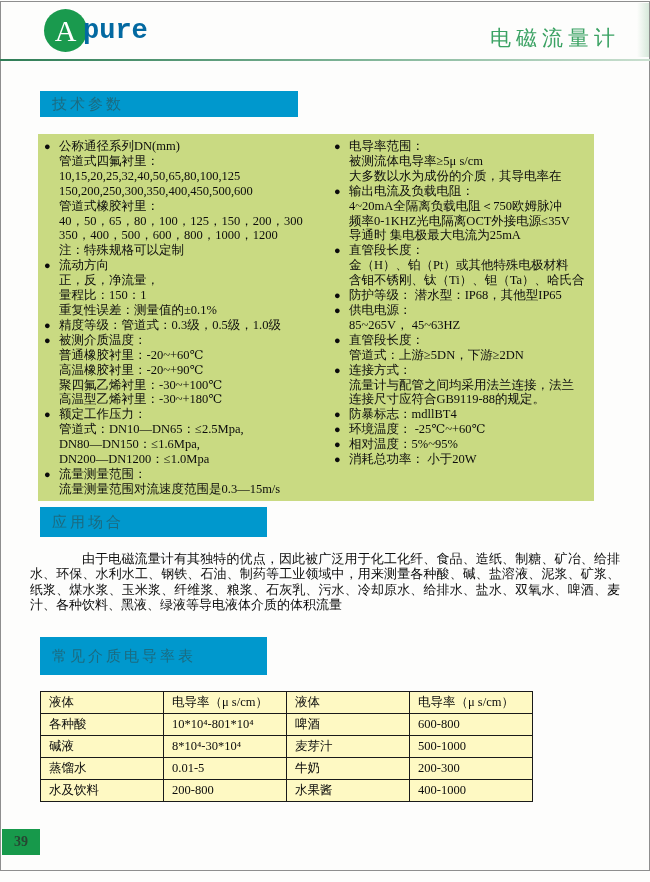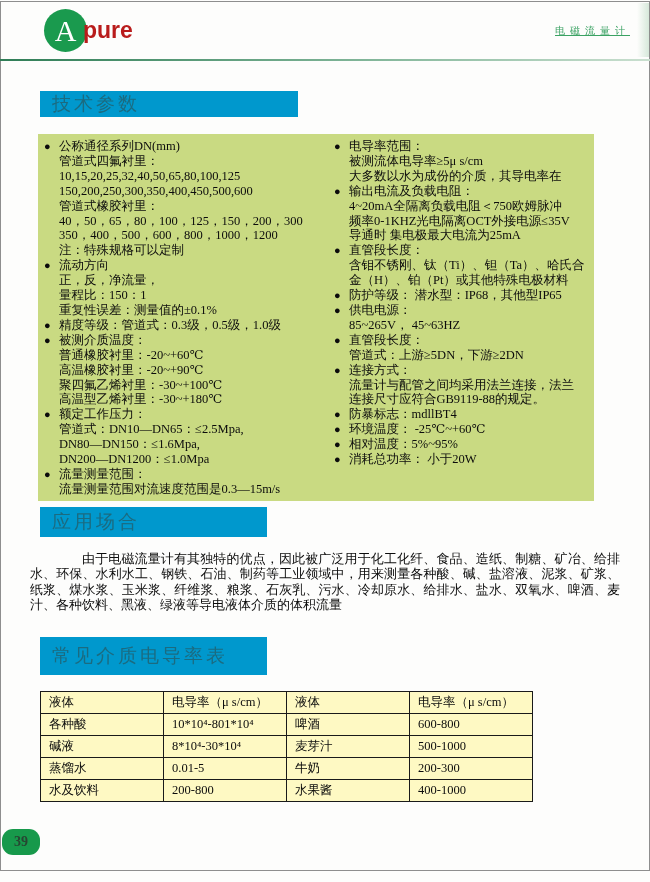--- a/index.html
+++ b/index.html
@@ -7,32 +7,32 @@
         font-family:"Liberation Serif","DejaVu Serif",serif;color:#111;}
   .page-frame{position:absolute;left:0;top:1px;width:648px;height:868px;
         border:1px solid #8e8e8e;pointer-events:none;}
 
   
   .header{position:absolute;left:0;top:0;width:650px;height:59px;}
   .logo{position:absolute;left:44px;top:9px;display:flex;align-items:center;}
   .logo-circle{width:43px;height:43px;border-radius:50%;background:#1a9a4e;color:#fff;
         display:flex;align-items:center;justify-content:center;
         font-family:"Liberation Serif",serif;font-size:30px;font-weight:400;line-height:1;}
-  .logo-text{font-family:Liberation Sans, sans-serif;font-weight:bold;
-        font-size:23px;color:#b91c1c;margin-left:-4px;letter-spacing:0px;}
-  .page-title{position:absolute;right:20px;top:24px;color:#3ba263;font-size:10px;
-        letter-spacing:5px;text-decoration:underline;}
+  .logo-text{font-family:Liberation Mono, monospace;font-weight:bold;
+        font-size:27px;color:#0369a1;margin-left:-4px;letter-spacing:0px;}
+  .page-title{position:absolute;right:30px;top:24px;color:#3ba263;font-size:21px;
+        letter-spacing:5px;}
   .header-rule{position:absolute;left:0;top:59px;width:650px;height:2px;
         background:linear-gradient(to right,#2f7d56,#7fb497 55%,#c9dfcf);}
   .corner-shade{position:absolute;right:1px;top:3px;width:12px;height:54px;
         background:linear-gradient(to left,#d6e8da,rgba(255,255,255,0));}
 
   
   .banner{position:absolute;left:40px;background:#0098cd;color:#1b6b80;
-        font-size:19px;letter-spacing:3px;display:flex;align-items:center;
+        font-size:15px;letter-spacing:3px;display:flex;align-items:center;
         padding-left:12px;box-sizing:border-box;}
   .banner-tech{top:91px;width:258px;height:26px;}
   .banner-app{top:507px;width:227px;height:30px;}
   .banner-cond{top:637px;width:227px;height:38px;}
 
   
   .spec-box{position:absolute;left:38px;top:134px;width:556px;height:367px;
         background:#c9da82;overflow:hidden;}
   .spec-col{position:absolute;top:5px;font-size:12.5px;line-height:14.9px;color:#0c0c0c;}
   .spec-col-left{left:6px;width:282px;}
@@ -47,21 +47,21 @@
         line-height:15.4px;text-align:justify;text-indent:52px;color:#0c0c0c;margin:0;}
 
   
   .ctable{position:absolute;left:40px;top:691px;border-collapse:collapse;
         font-size:12.5px;color:#0c0c0c;}
   .ctable td{border:1px solid #1a1a1a;background:#fef9c3;height:21px;
         padding:0 0 0 8px;width:114px;white-space:nowrap;}
 
   
   .pagenum-box{position:absolute;left:2px;top:829px;width:38px;height:26px;
-        background:#17994b;display:flex;align-items:center;justify-content:center;border-radius:11px;}
+        background:#17994b;display:flex;align-items:center;justify-content:center;}
   .pagenum{color:#274632;font-size:14px;font-weight:bold;}
 </style>
 </head>
 <body>
 
 <div class="page">
   <div class="page-frame"></div>
 
   <div class="header">
     <div class="logo">
@@ -152,22 +152,22 @@
           </div>
           <div class="spec-line">4~20mA全隔离负载电阻＜750欧姆脉冲</div>
           <div class="spec-line">频率0-1KHZ光电隔离OCT外接电源≤35V</div>
           <div class="spec-line">导通时 集电极最大电流为25mA</div>
         </div>
         <div class="spec-item">
           <div class="spec-title">
             <span class="bullet">●</span>
             <span class="spec-title-text">直管段长度：</span>
           </div>
+          <div class="spec-line">金（H）、铂（Pt）或其他特殊电极材料</div>
           <div class="spec-line">含钼不锈刚、钛（Ti）、钽（Ta）、哈氏合</div>
-          <div class="spec-line">金（H）、铂（Pt）或其他特殊电极材料</div>
         </div>
         <div class="spec-item">
           <div class="spec-title">
             <span class="bullet">●</span>
             <span class="spec-title-text">防护等级： 潜水型：IP68，其他型IP65</span>
           </div>
         </div>
         <div class="spec-item">
           <div class="spec-title">
             <span class="bullet">●</span>

